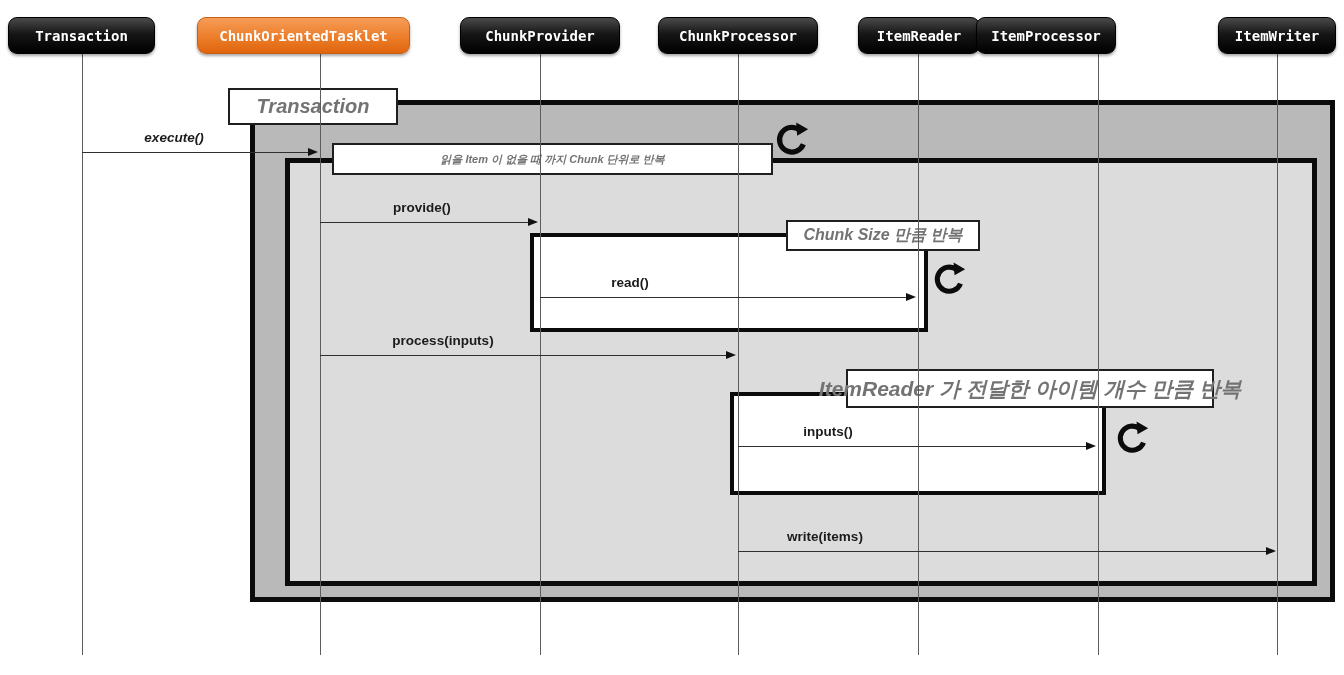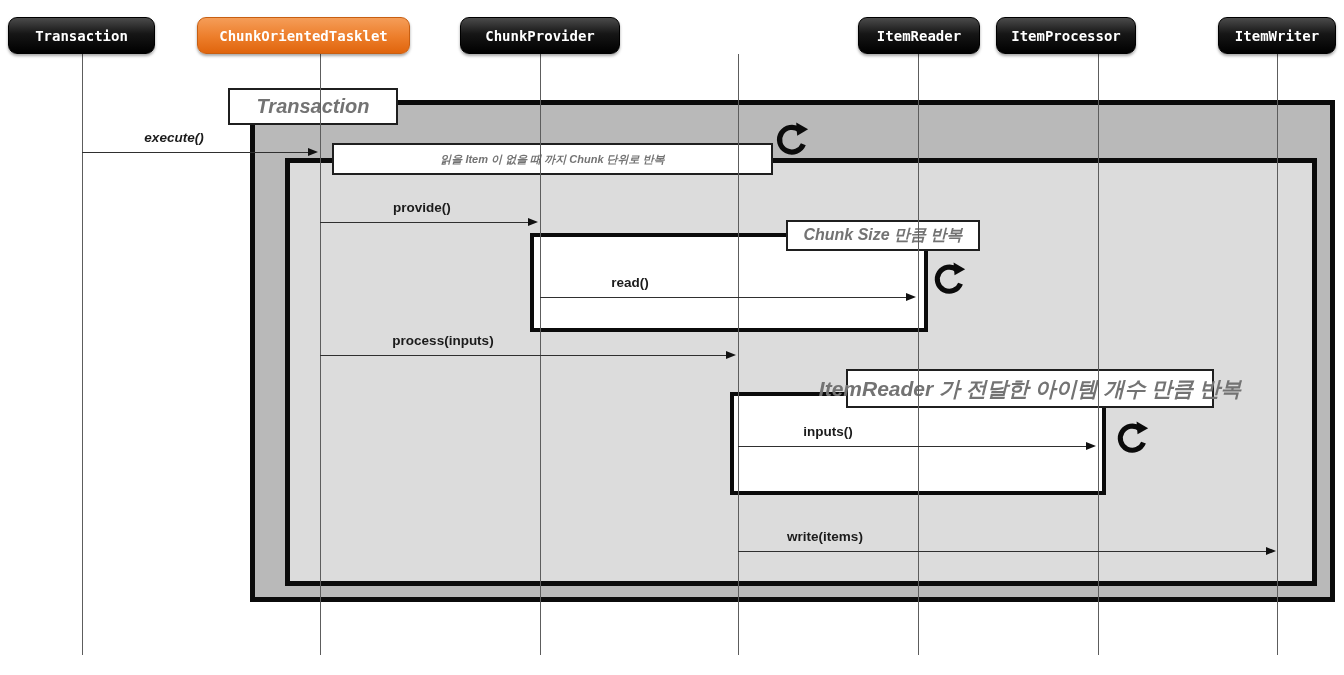--- a/index.html
+++ b/index.html
@@ -108,17 +108,18 @@
     <polygon points="25.5,1.5 38,8.8 26.5,15.5" fill="#0b0b0b"></polygon>
   </svg>
   <svg class="repeat" style="left:1113px;top:420px;" width="37" height="37" viewBox="0 0 40 40">
     <path d="M29 9.5 A 13 13 0 1 0 33 24.5" fill="none" stroke="#0b0b0b" stroke-width="5.5"></path>
     <polygon points="25.5,1.5 38,8.8 26.5,15.5" fill="#0b0b0b"></polygon>
   </svg>
 
   <div class="actor" style="left:8px;width:147px;">Transaction</div>
   <div class="actor" style="left:460px;width:160px;">ChunkProvider</div>
   <div class="actor orange" style="left:197px;width:213px;">ChunkOrientedTasklet</div>
+  <div class="actor" style="left:658px;width:160px;">ChunkProcessor</div>
   <div class="actor" style="left:858px;width:122px;">ItemReader</div>
-  <div class="actor" style="left:996px;width:140px;">ItemProcessor</div>
+  <div class="actor" style="left:976px;width:140px;">ItemProcessor</div>
   <div class="actor" style="left:1218px;width:118px;">ItemWriter</div>
 
 </div>
 
 </body></html>

